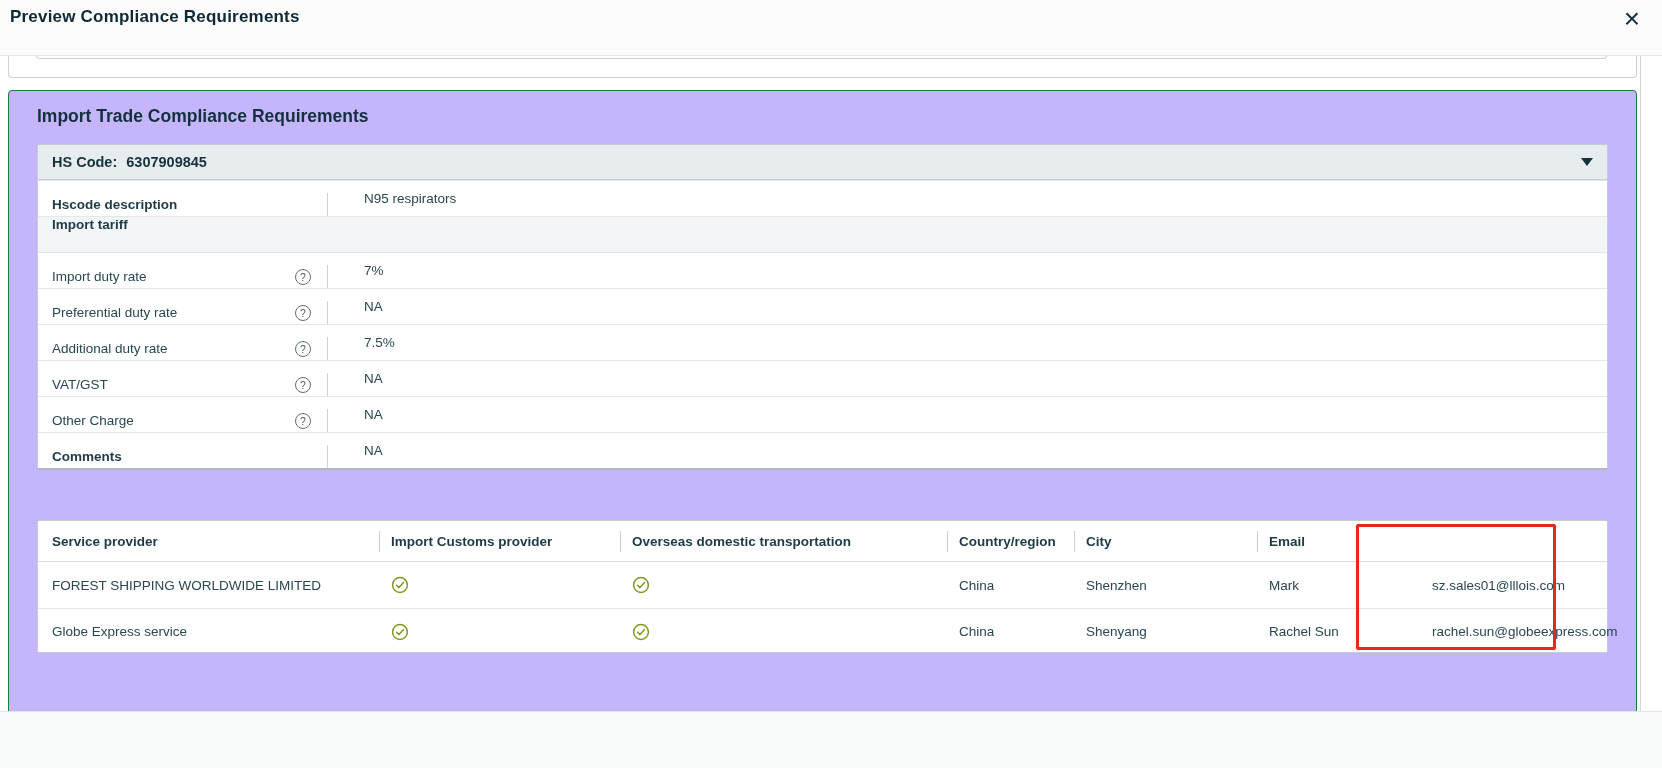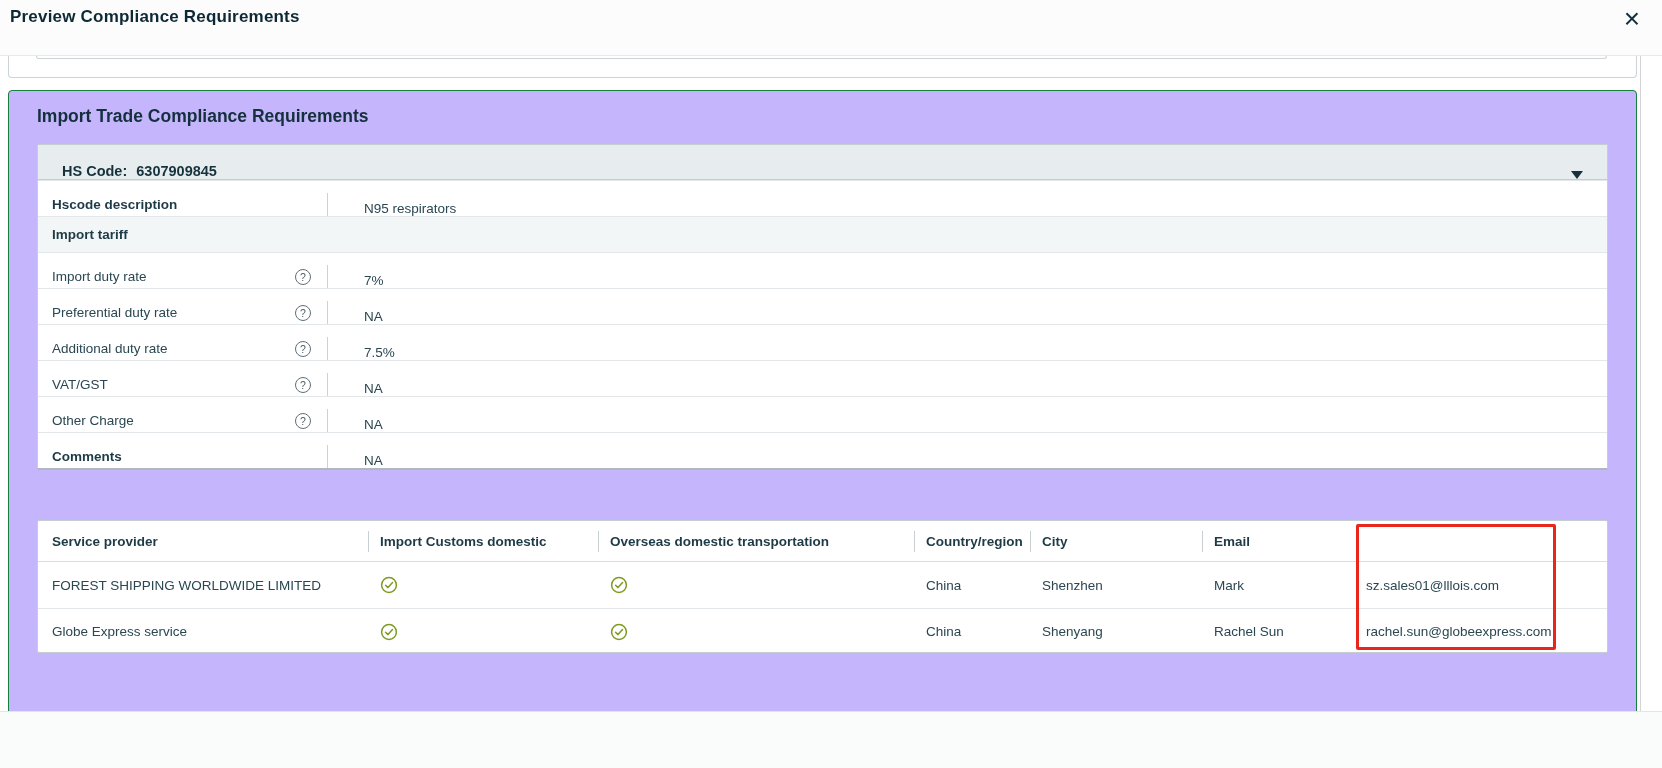--- a/index.html
+++ b/index.html
@@ -50,54 +50,54 @@
     font-size:17.5px; font-weight:700; color:#14303c;
   }
 
   
   .hs-panel {
     position:absolute; left:28px; top:53px; width:1571px;
     border:1px solid #c4ced1; border-bottom:2px solid #aeb9bd; border-radius:2px 2px 0 0;
   }
   .hs-bar {
     height:35px; background:#e7edee; border-bottom:1px solid #c4ced1;
-    display:flex; align-items:flex-end; padding:0 24px; cursor:pointer;
+    display:flex; align-items:center; padding:0 14px; cursor:pointer;
   }
   .hs-bar .hs-label { font-weight:700; font-size:14.5px; color:#15323c; }
   .hs-bar .hs-value { font-weight:700; font-size:14.5px; color:#15323c; margin-left:9px; }
   .caret-down {
     margin-left:auto; width:0; height:0;
     border-left:6px solid transparent; border-right:6px solid transparent;
     border-top:8px solid #15323c;
   }
   .hs-row { display:flex; height:36px; border-top:1px solid #e3e7e9; background:#fff; }
   .hs-row:first-of-type { border-top:none; }
   .hs-row.section {
-    background:#f3f6f7; align-items:center; padding-left:14px;
+    background:#f3f6f7; align-items:flex-start; padding-left:14px;
     font-weight:700; color:#1d3a46; font-size:13.5px;
   }
   .cell-label {
     width:290px; border-right:1px solid #ccd3d6; position:relative;
     display:flex; align-items:center; padding-left:14px; color:#2a4752;margin-top:12px;
   }
   .cell-label .b { font-weight:700; color:#1d3a46; }
   .help-ic {
     position:absolute; right:16px; top:50%; margin-top:-8px;
     width:16px; height:16px; border:1px solid #5f7077; border-radius:50%;
     font-size:10.5px; color:#4c5e66; text-align:center; line-height:14px;
     cursor:pointer; user-select:none;
   }
-  .cell-value { flex:1; display:flex; align-items:flex-end; padding-left:36px; color:#2a4752; }
+  .cell-value { flex:1; display:flex; align-items:center; padding-left:36px; color:#2a4752; }
 
   
   .sp-table {
     position:absolute; left:28px; top:429px; width:1571px; height:133px;
     border:1px solid #c4ced1; border-radius:2px; background:#fff;
   }
-  .sp-grid { display:grid; grid-template-columns:330px 230px 316px 116px 172px 152px 1fr; }
+  .sp-grid { display:grid; grid-template-columns:330px 230px 316px 116px 172px 152px 1fr;gap:11px; }
   .sp-header { height:41px; border-bottom:1px solid #d8dee0; }
   .sp-hcell {
     position:relative; display:flex; align-items:center; padding-left:12px;
     font-weight:700; color:#1d3a46;
   }
   .sp-hcell:first-child { padding-left:14px; }
   .sp-hcell + .sp-hcell::before {
     content:""; position:absolute; left:0; top:10px; height:21px;
     border-left:1px solid #c9d0d3;
   }
@@ -215,21 +215,21 @@
           </div>
         <div class="cell-value">
             <span>NA</span>
           </div>
       </div>
     </div>
 
     <div class="sp-table">
       <div class="sp-grid sp-header">
         <div class="sp-hcell">Service provider</div>
-        <div class="sp-hcell">Import Customs domestic</div>
+        <div class="sp-hcell">Import Customs provider</div>
         <div class="sp-hcell">Overseas domestic transportation</div>
         <div class="sp-hcell">Country/region</div>
         <div class="sp-hcell">City</div>
         <div class="sp-hcell">Email</div>
       </div>
 
       <div class="sp-grid sp-row">
         <div class="sp-cell">FOREST SHIPPING WORLDWIDE LIMITED</div>
         <div class="sp-cell">
             <span class="check-ic">

